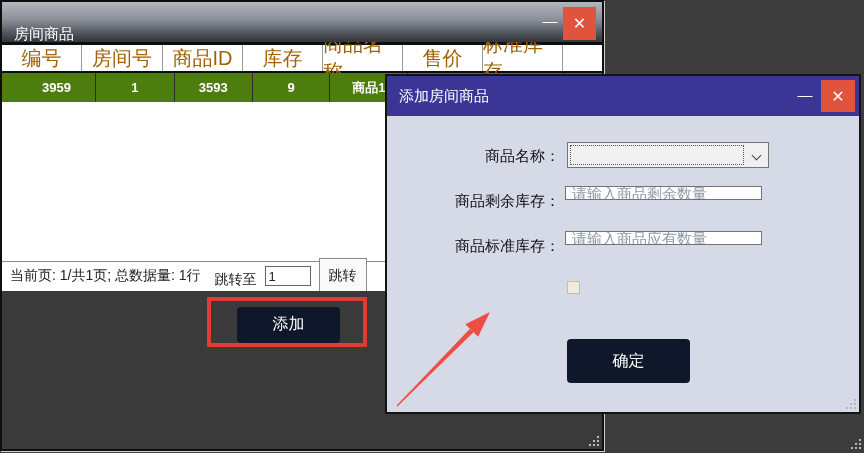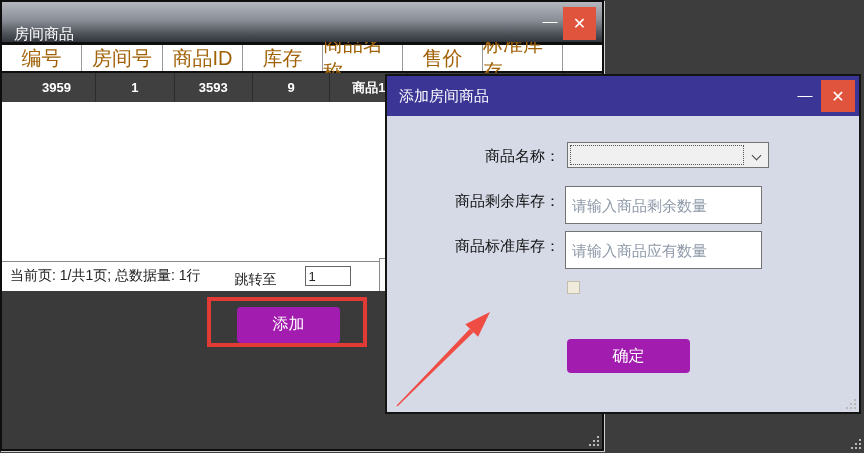--- a/index.html
+++ b/index.html
@@ -15,38 +15,38 @@
   .win-min{position:absolute;top:12px;width:16px;height:16px;color:#fff;font-size:15px;line-height:14px;
     text-align:center;cursor:default;}
   .mw-min{right:44px;}
   .win-close{position:absolute;top:5px;right:6px;width:33px;height:33px;background:#e0543e;color:#fff;
     font-size:16px;display:flex;align-items:center;justify-content:center;cursor:default;}
   .mw-gap{height:3px;flex:0 0 3px;background:#0e0e0e;}
 
   .tbl-header{display:flex;height:28px;flex:0 0 28px;background:#fff;border-bottom:2px solid #0e0e0e;}
   .tbl-header .cell{border-right:1px solid #9a9a9a;color:#a16207;font-size:20px;display:flex;
     align-items:center;justify-content:center;}
-  .tbl-row{display:flex;height:29px;flex:0 0 29px;background:#404040;padding-left:16px;}
+  .tbl-row{display:flex;height:29px;flex:0 0 29px;background:#4d7c0f;padding-left:16px;}
   .tbl-row .cell{border-right:1px solid #2c2c2c;color:#fff;font-size:13px;font-weight:bold;display:flex;
     align-items:center;justify-content:center;}
   .c0{width:80px;} .c1{width:81px;} .c2{width:80px;} .c3{width:80px;}
   .c4{width:80px;} .c5{width:80px;} .c6{width:80px;} .c7{width:39px;border-right:none!important;}
   .tbl-body{flex:1 1 auto;background:#fff;}
 
   .pagination{flex:0 0 30px;height:30px;background:#fff;border-top:1px solid #8a8a8a;display:flex;
-    align-items:center;font-size:14px;color:#222;padding-left:8px;gap:20px;}
+    align-items:center;font-size:14px;color:#222;padding-left:8px;}
   .jump-label{margin-left:14px;margin-top:8px;}
   .jump-input{width:46px;height:20px;margin-left:8px;border:1px solid #666;font-size:13px;
     padding:0 3px;color:#222;background:#fff;}
   .jump-btn{margin-left:8px;height:36px;padding:0 9px;border:1px solid #8a8a8a;background:#fafafa;
     font-size:14px;color:#222;cursor:default;}
 
   .mw-footer{position:relative;flex:1 1 auto;background:#3a3a3a;}
   .red-rect{position:absolute;left:205px;top:6px;width:160px;height:50px;border:4px solid #e23b36;}
-  .btn-green{background:#a21caf;border:none;border-radius:4px;color:#fff;cursor:default;}
+  .btn-green{background:#0f172a;border:none;border-radius:4px;color:#fff;cursor:default;}
   .add-btn{position:absolute;left:235px;top:16px;width:103px;height:36px;font-size:16px;}
 
   
   .grip{position:absolute;width:10px;height:10px;}
   .grip i{position:absolute;width:2px;height:2px;background:#b9b9b9;}
   .grip i:nth-child(1){left:8px;top:0;} .grip i:nth-child(2){left:8px;top:4px;}
   .grip i:nth-child(3){left:8px;top:8px;} .grip i:nth-child(4){left:4px;top:4px;}
   .grip i:nth-child(5){left:4px;top:8px;} .grip i:nth-child(6){left:0;top:8px;}
   .mw-grip{right:3px;bottom:3px;}
   .stage-grip{right:3px;bottom:4px;}
@@ -60,27 +60,27 @@
   .dlg-min{right:46px;}
   .dlg-close{top:4px;right:4px;width:34px;height:32px;}
   .dlg-body{position:relative;flex:1 1 auto;background:#d6dae7;}
 
   .fld-label{position:absolute;left:0;width:173px;text-align:right;font-size:15px;color:#111;}
   .combo{position:absolute;left:180px;top:26px;width:202px;height:26px;background:#f0f0f0;
     border:1px solid #737373;cursor:default;}
   .combo-focus{position:absolute;left:2px;top:2px;right:24px;bottom:2px;border:1px dotted #555;}
   .combo-arrow{position:absolute;right:8px;top:9px;width:7px;height:7px;border-right:1px solid #444;
     border-bottom:1px solid #444;transform:rotate(45deg);}
-  .txt-input{position:absolute;left:178px;width:197px;height:38px;border:1px solid #737373;
+  .txt-input{position:absolute;left:178px;width:197px;height:14px;border:1px solid #737373;
     background:#fff;font-size:15px;padding:0 6px;color:#333;}
   .txt-input::placeholder{color:#8d98a8;opacity:1;}
   .chk{position:absolute;left:180px;top:165px;width:13px;height:13px;background:#f0ecdc;
     border:1px solid #c4bda9;cursor:default;}
   .chk-label{position:absolute;left:200px;top:162px;font-size:15px;color:#111;}
-  .confirm-btn{position:absolute;left:180px;top:223px;width:123px;height:34px;font-size:16px;}
+  .confirm-btn{position:absolute;left:180px;top:223px;width:123px;height:44px;font-size:16px;}
   .arrow-svg{position:absolute;left:0;top:185px;pointer-events:none;}
 </style>
 </head>
 <body>
 
 <div class="stage">
 
   <div class="main-window">
     <div class="mw-titlebar">
       <span class="mw-title">房间商品</span>

